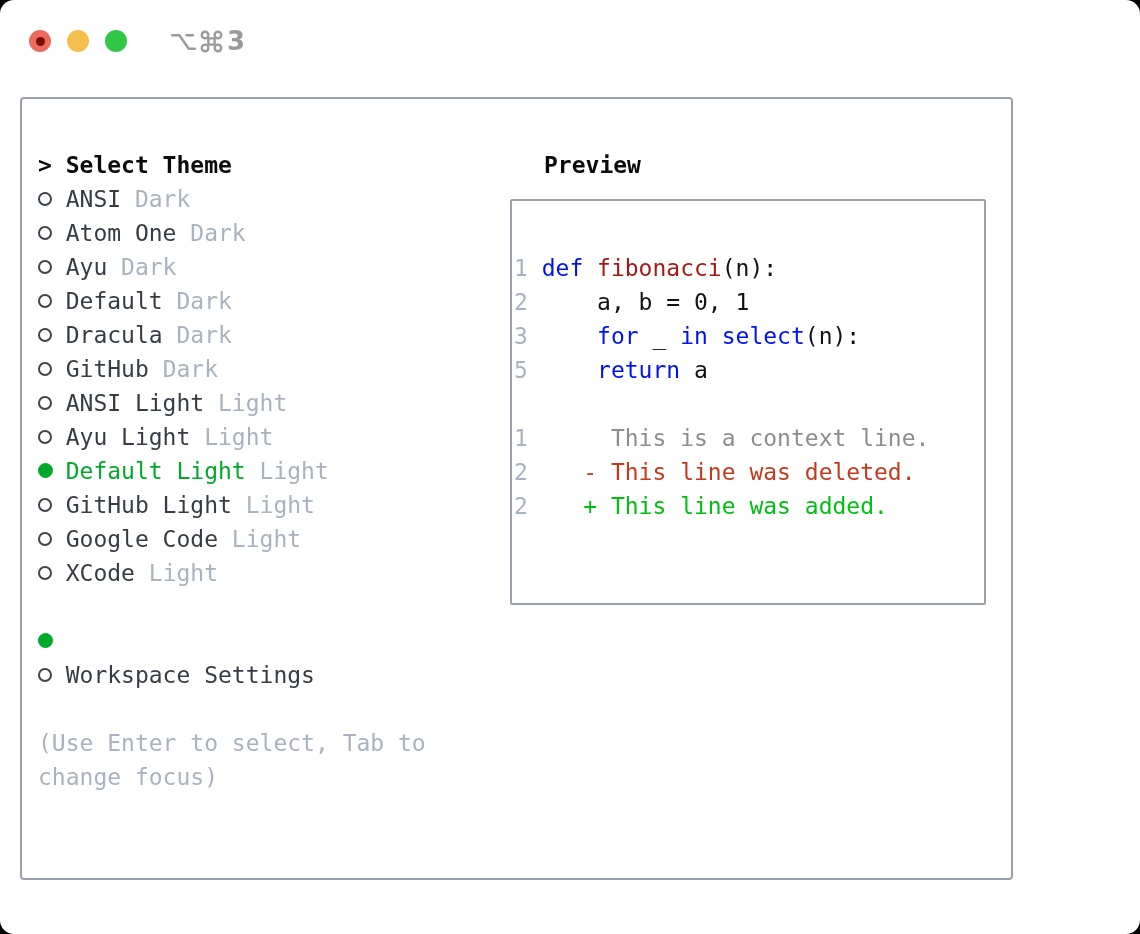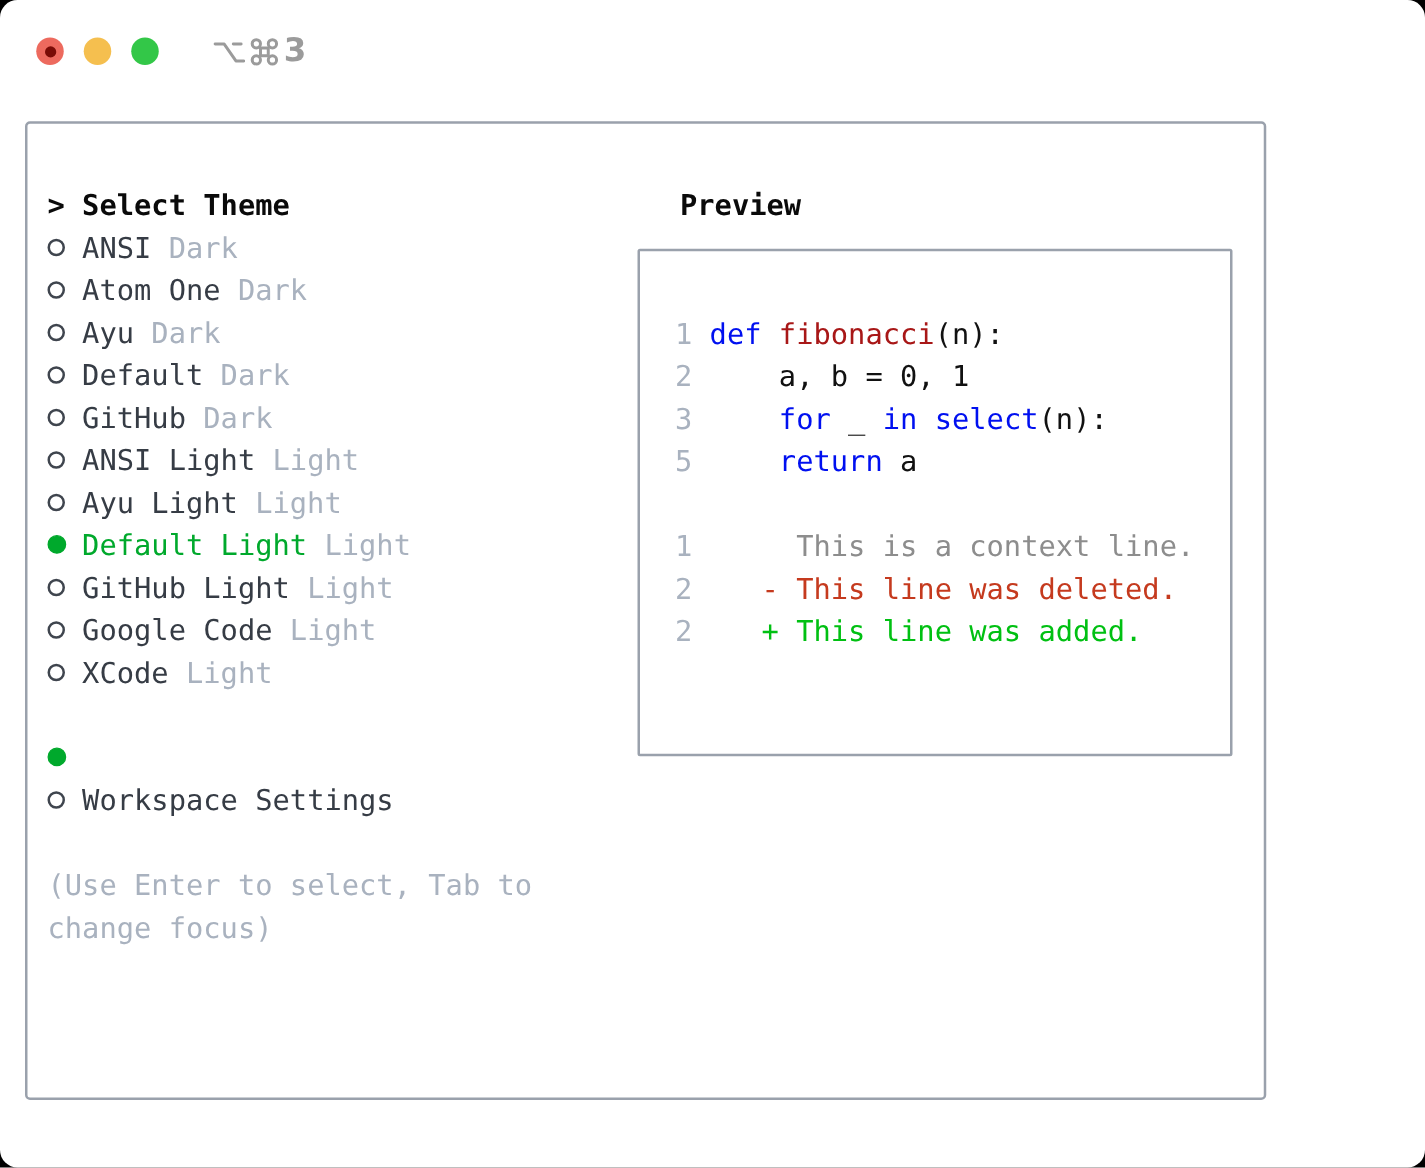--- a/index.html
+++ b/index.html
@@ -66,21 +66,21 @@
     position: absolute; left: 478px; top: 49px;
     height: 34px; line-height: 34px;
     font-weight: bold; font-size: 23px; color: var(--header-text); margin-left: 44px;
   }
   .preview-box {
     position: absolute; left: 488px; top: 100px;
     width: 476px; height: 406px;
     border: 2px solid var(--border); border-radius: 2px;
     box-sizing: border-box;
   }
-  #code { padding: 50px 0 0 28px; font-size: 23px; }
+  #code { padding: 50px 0 0 2px; font-size: 23px; }
   .cline { height: 34px; line-height: 34px; white-space: pre; }
   .lineno { display: inline-block; width: 2ch; color: var(--muted); }
   .kw  { color: var(--code-keyword); }
   .fn  { color: var(--code-function); }
   .pl  { color: var(--code-plain); }
   .ctx { color: var(--diff-context); margin-top: 13px; }
   .del { color: var(--diff-deleted); }
   .add { color: var(--diff-added); }
 </style>
 </head>
@@ -112,20 +112,21 @@
 
   <div class="panel">
 
     <div class="left">
       <div class="line sel-header"><span class="cell2">&gt;</span><span>Select Theme</span></div>
       <div id="theme-list">
           <div class="line trow"><span class="cell2"><i class="radio"></i></span><span class="tname">ANSI</span><span class="variant">Dark</span></div>
           <div class="line trow"><span class="cell2"><i class="radio"></i></span><span class="tname">Atom One</span><span class="variant">Dark</span></div>
           <div class="line trow"><span class="cell2"><i class="radio"></i></span><span class="tname">Ayu</span><span class="variant">Dark</span></div>
           <div class="line trow"><span class="cell2"><i class="radio"></i></span><span class="tname">Default</span><span class="variant">Dark</span></div>
+          <div class="line trow"><span class="cell2"><i class="radio"></i></span><span class="tname">Dracula</span><span class="variant">Dark</span></div>
           <div class="line trow"><span class="cell2"><i class="radio"></i></span><span class="tname">GitHub</span><span class="variant">Dark</span></div>
           <div class="line trow"><span class="cell2"><i class="radio"></i></span><span class="tname">ANSI Light</span><span class="variant">Light</span></div>
           <div class="line trow"><span class="cell2"><i class="radio"></i></span><span class="tname">Ayu Light</span><span class="variant">Light</span></div>
           <div class="line trow selected"><span class="cell2"><i class="radio on"></i></span><span class="tname">Default Light</span><span class="variant">Light</span></div>
           <div class="line trow"><span class="cell2"><i class="radio"></i></span><span class="tname">GitHub Light</span><span class="variant">Light</span></div>
           <div class="line trow"><span class="cell2"><i class="radio"></i></span><span class="tname">Google Code</span><span class="variant">Light</span></div>
           <div class="line trow"><span class="cell2"><i class="radio"></i></span><span class="tname">XCode</span><span class="variant">Light</span></div>
         </div>
       <div class="line"></div>
       <div id="apply-list">

